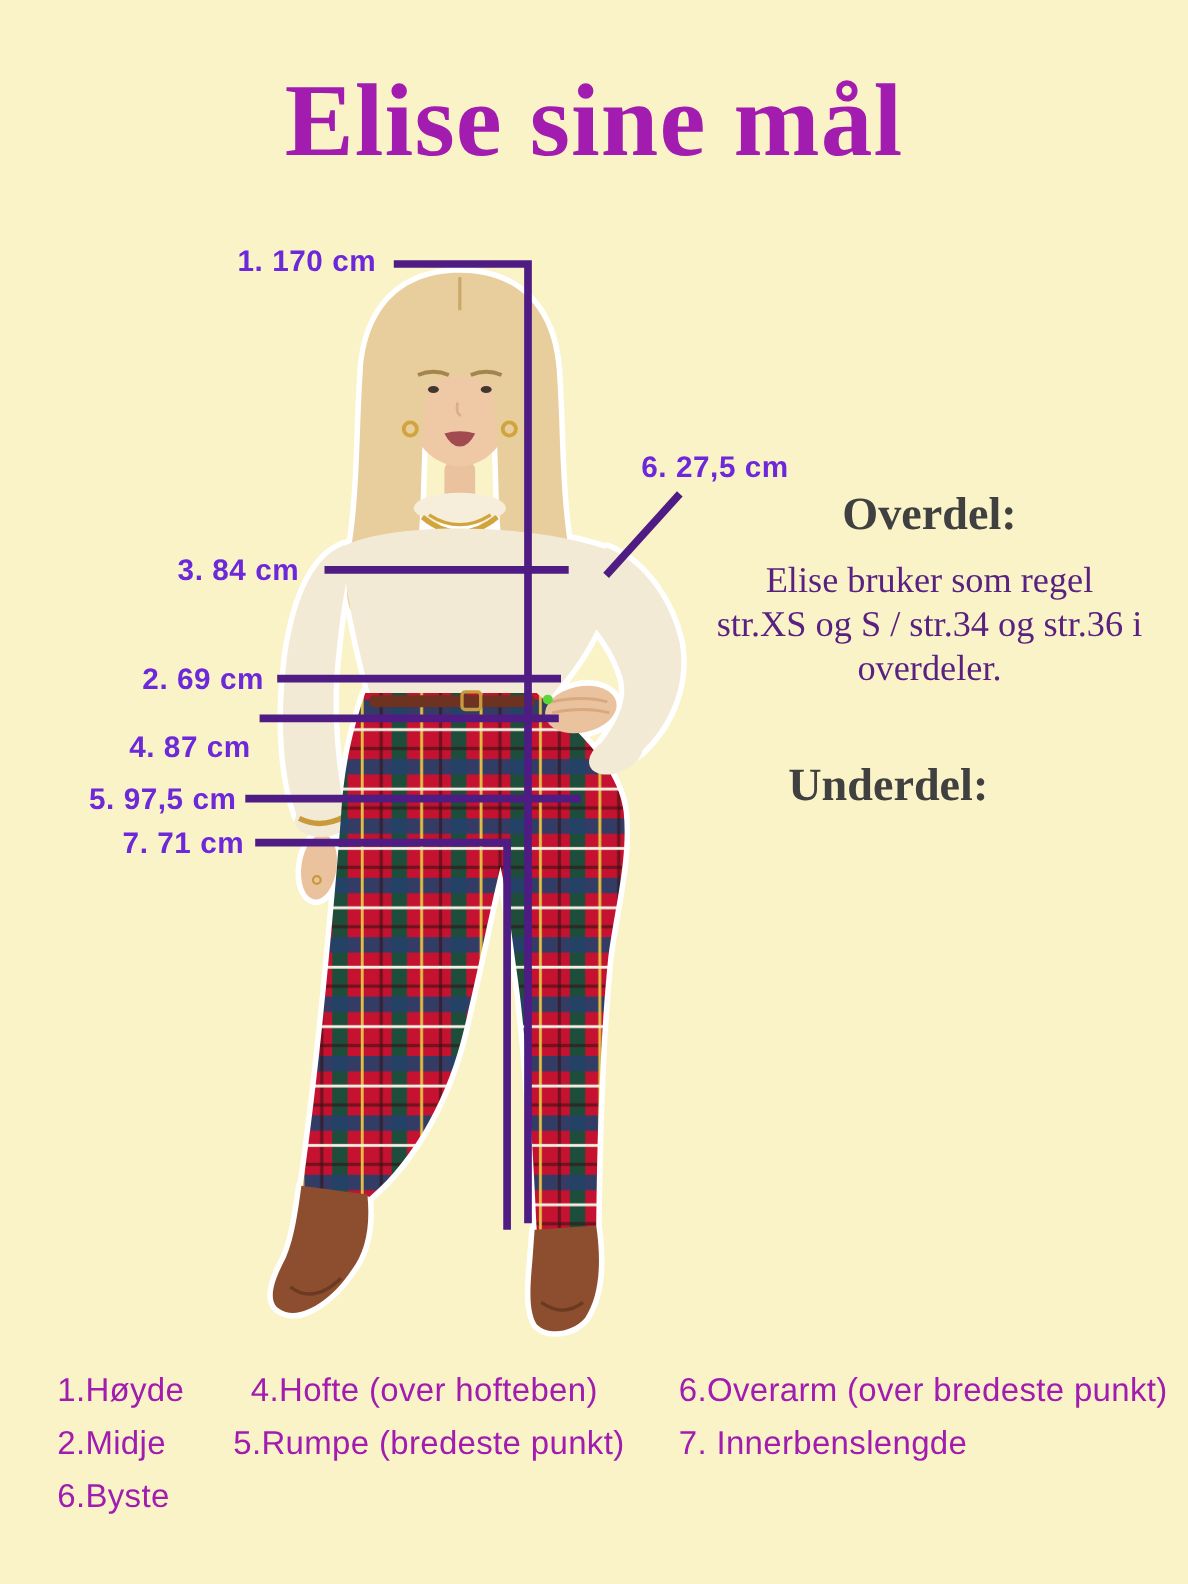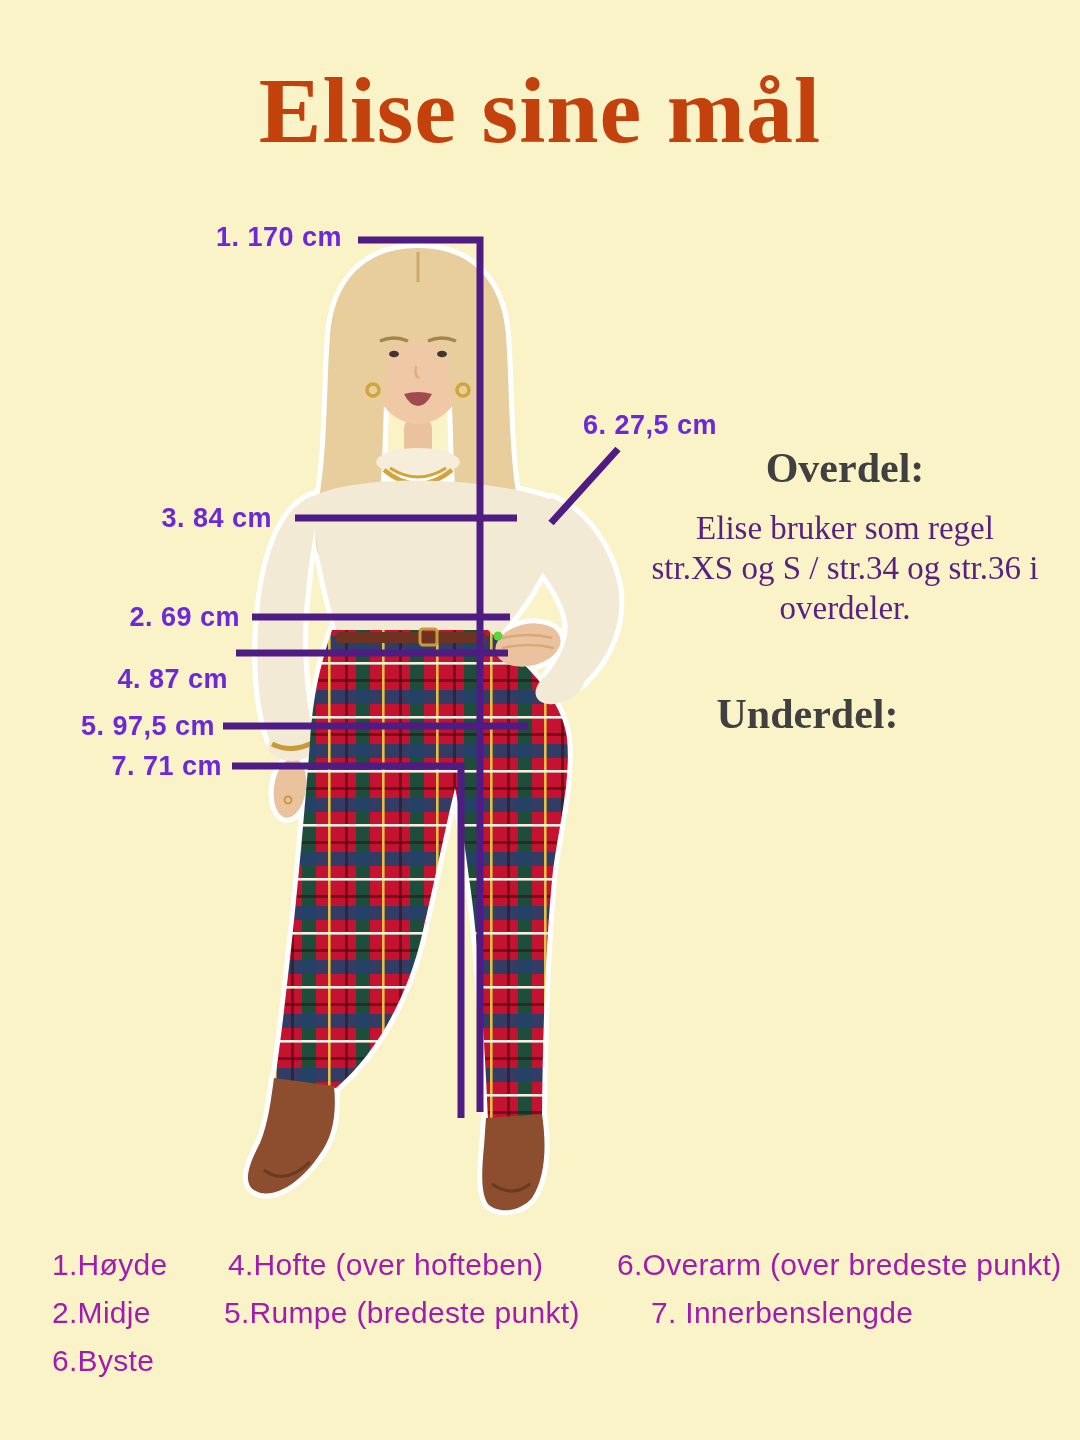--- a/index.html
+++ b/index.html
@@ -5,21 +5,21 @@
   html,body{margin:0;padding:0;}
   #page{
     position:relative; width:1080px; height:1440px;
     background:#FAF3C8; overflow:hidden;
     font-family:"Liberation Sans", sans-serif;
   }
   .title{
     position:absolute; left:0; top:56px; width:1080px;
     text-align:center;
     font-family:"Liberation Serif","DejaVu Serif",serif;
-    font-weight:700; font-size:94px; color:#c2410c; letter-spacing:1px;
+    font-weight:700; font-size:94px; color:#a21caf; letter-spacing:1px;
   }
   .mlabel{
     position:absolute; width:200px; height:30px; line-height:30px;
     font-weight:700; font-size:27px; color:#6d28d9;
     text-align:right; letter-spacing:.5px; white-space:nowrap;
   }
   .m1{left:142px; top:222px;}
   .m6{left:583px; top:410px; text-align:left;}
   .m3{left:72px;  top:503px;}
   .m2{left:40px;  top:602px;}
@@ -37,23 +37,23 @@
   .overdel{left:610px; top:444px; width:470px;}
   .underdel{left:535px; top:690px; width:545px;}
   .legend-item{
     position:absolute; font-size:30px; color:#a21caf; white-space:nowrap;
     letter-spacing:.3px;
   }
   .l1{left:52px;  top:1248px;}
   .l2{left:52px;  top:1296px;}
   .l3{left:52px;  top:1344px;}
   .l4{left:228px; top:1248px;}
-  .l5{left:224px; top:1296px;}
+  .l5{left:212px; top:1296px;}
   .l6{left:617px; top:1248px;}
-  .l7{left:651px; top:1296px;}
+  .l7{left:617px; top:1296px;}
   .figure-svg{position:absolute; left:230px; top:240px; width:400px; height:990px;}
   .lines-svg{position:absolute; left:0; top:0; width:1080px; height:1440px; pointer-events:none;}
   .lines-svg *{stroke:#4E1C82; stroke-width:7; fill:none;}
 </style>
 </head>
 <body>
 
 <div id="page">
 
   <div class="title">Elise sine mål</div>

